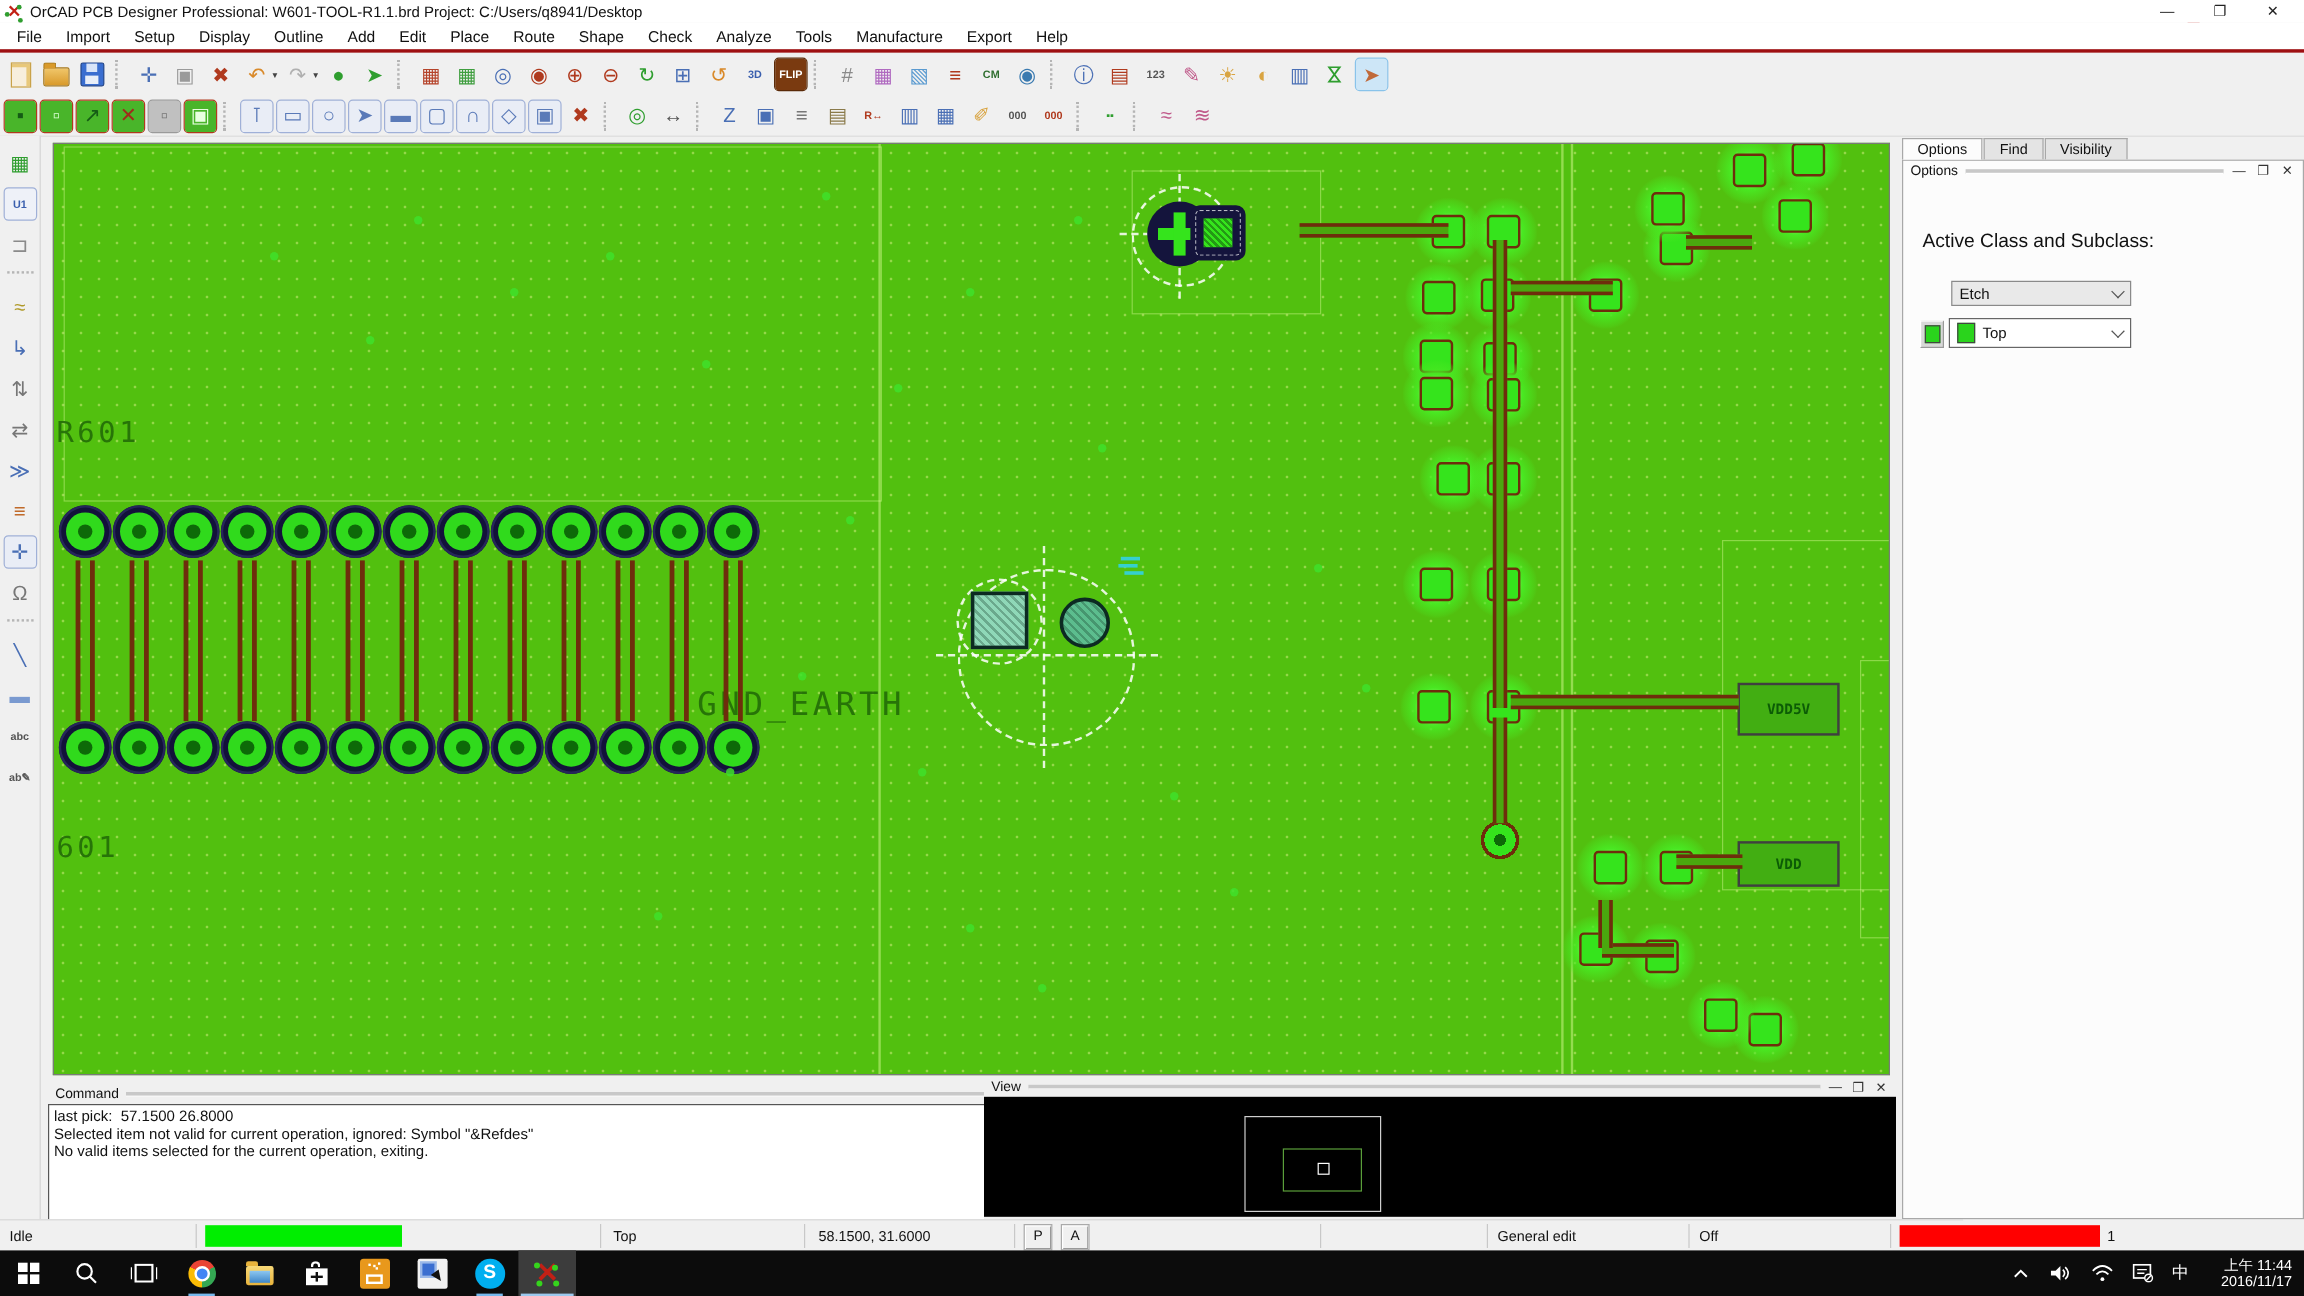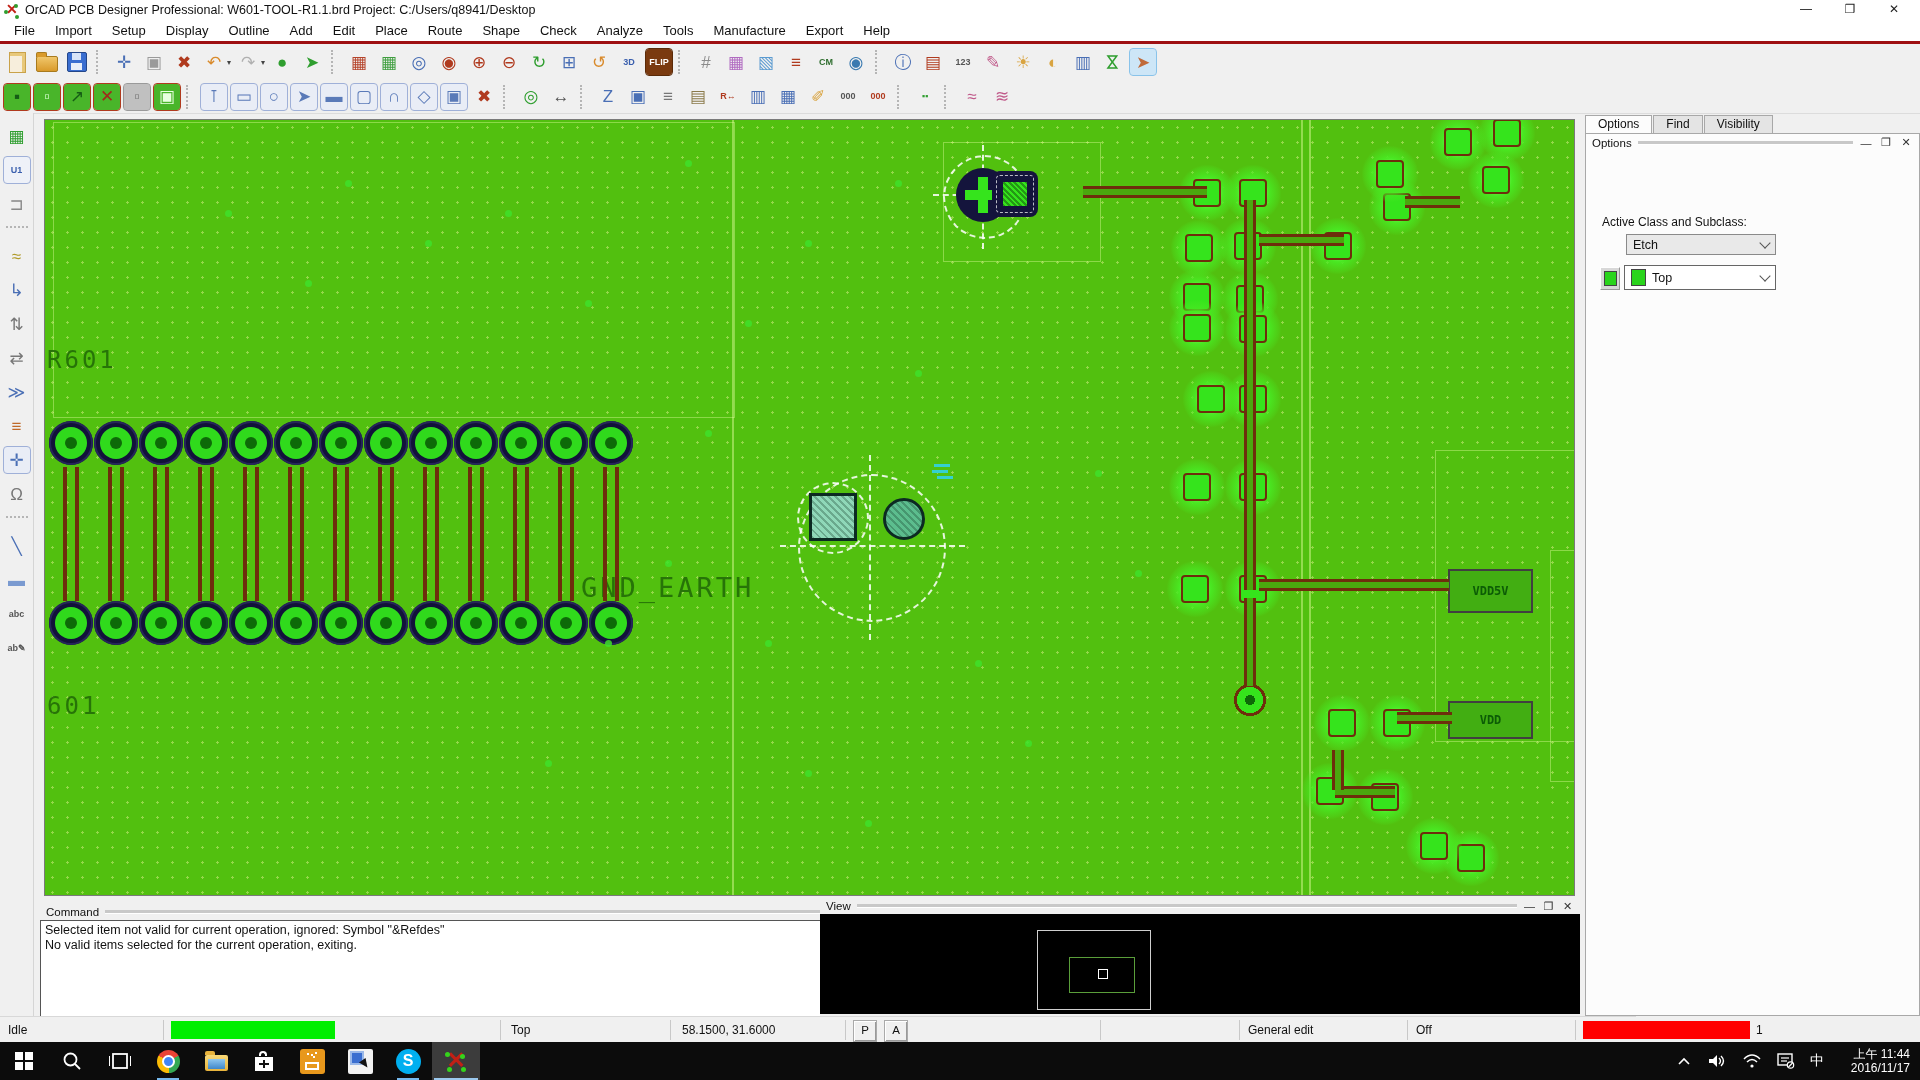--- a/index.html
+++ b/index.html
@@ -67,21 +67,21 @@
   
   .rpanel{position:absolute;left:1585px;top:115px;width:335px;height:901px;background:#f0f0f0}
   .rtabs{position:absolute;left:0;top:0;height:18px;display:flex}
   .rtab{padding:1px 12px;font-size:12px;border:1px solid #a8a8a8;border-bottom:none;background:#e4e4e4;margin-right:1px}
   .rtab.active{background:#fcfcfc;position:relative;z-index:2}
   .rpane{position:absolute;left:0;top:18px;right:0;bottom:0;background:#fcfcfc;border:1px solid #a8a8a8}
   .phead{height:17px;display:flex;align-items:center;padding:0 6px;gap:6px}
   .phead .ptitle{font-size:11.5px}
   .phead .rule{flex:1;height:3px;background:#c8c8c8;border-bottom:1px solid #fff}
   .phead .pbtn{font-size:11px;color:#333;width:14px;text-align:center}
-  .plabel{position:absolute;left:16px;top:81px;font-size:12px}
+  .plabel{position:absolute;left:16px;top:59px;font-size:16px}
   .pselect{position:absolute;display:flex;align-items:center;box-sizing:border-box;background:#e9e9e9;border:1px solid #8a8a8a;font-size:12.5px;padding:0 6px}
   .sel-class{left:40px;top:100px;width:150px;height:21px}
   .sel-sub{left:38px;top:131px;width:152px;height:25px;background:#fff;border-color:#666}
   .chev{width:7px;height:7px;border-right:1.6px solid #555;border-bottom:1.6px solid #555;transform:rotate(45deg);margin-left:auto;margin-top:-3px}
   .swatchbtn{position:absolute;left:14px;top:133px;width:18px;height:21px;background:#d8d8d8;border:1px solid #999;border-top-color:#fff;border-left-color:#fff;display:flex;align-items:center;justify-content:center}
   .sw{width:11px;height:13px;background:#2ad41c;border:1px solid #444}
   .sw2{width:13px;height:15px;background:#2ad41c;border:1px solid #444;margin-right:6px}
   
   .miniwin{position:absolute;background:#f0f0f0}
   .mwhead{height:16px;display:flex;align-items:center;padding:0 6px;gap:6px}
@@ -489,21 +489,21 @@
 
 <div class="miniwin" id="cmdwin">
   <div class="mwhead">
     <span class="mtitle">Command</span>
     <span class="rule"></span>
     <span class="pbtn">—</span>
     <span class="pbtn">❐</span>
     <span class="pbtn">✕</span>
   </div>
   <div class="cmdbody">
-    <div class="cmdlines" id="cmdlines"><div>Selected item not valid for current operation, ignored: Symbol "&amp;Refdes"</div><div>No valid items selected for the current operation, exiting.</div></div>
+    <div class="cmdlines" id="cmdlines"><div>last pick:  57.1500 26.8000</div><div>Selected item not valid for current operation, ignored: Symbol "&amp;Refdes"</div><div>No valid items selected for the current operation, exiting.</div></div>
     <div class="cmdsb">
       <div class="sbbtn" style="top:0">▲</div>
       <div class="sbthumb" style="bottom:38px"></div>
       <div class="sbbtn" style="bottom:0">▼</div>
     </div>
   </div>
 </div>
 
 <div class="miniwin" id="viewwin">
   <div class="mwhead">

